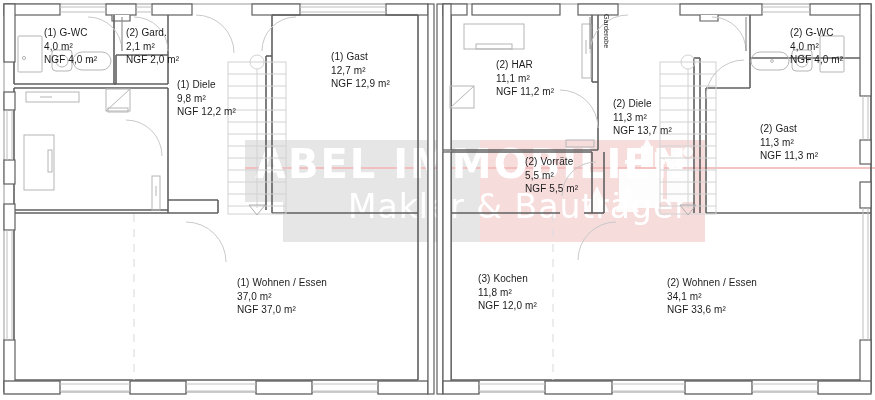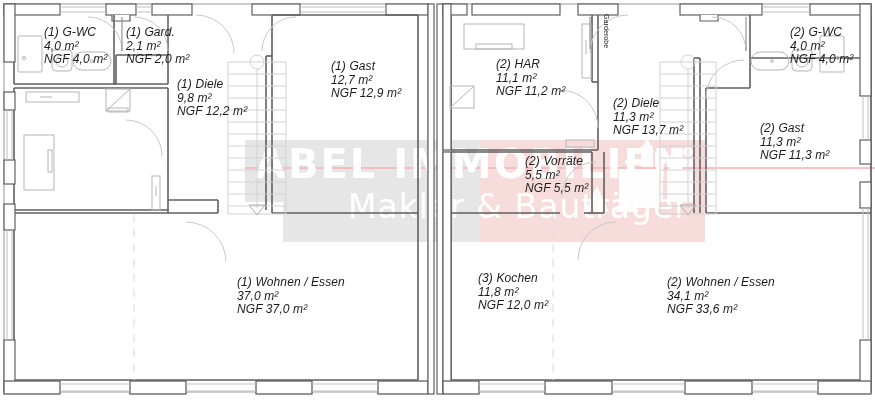--- a/index.html
+++ b/index.html
@@ -40,26 +40,25 @@
   #wm-line2{
     left:333px;top:190px;
     font-size:33px;
     font-weight:normal;
     letter-spacing:1px;
   }
   
   .room{
     position:absolute;
     color:#1b1b1b;
-    font-size:12px;
+    font-size:10px;
     font-family:"Liberation Sans",sans-serif;
     line-height:13.5px;
     white-space:nowrap;
     letter-spacing:.1px;
-    font-style:italic;
   }
   .room .ln{display:block;}
   .vlabel{
     position:absolute;
     color:#1b1b1b;
     font-size:7.2px;
     white-space:nowrap;
     transform-origin:0 0;
     transform:rotate(90deg);
   }
@@ -407,30 +406,30 @@
       <line x1="746" y1="17" x2="746" y2="51"></line>
     </g>
   </svg>
 
   <div class="room" id="u1r0" style="left:44px;top:26px;">
     <span class="ln">(1) G-WC</span>
     <span class="ln">4,0 m²</span>
     <span class="ln">NGF 4,0 m²</span>
   </div>
   <div class="room" style="left:126px;top:26px;">
-    <span class="ln">(1) Gard.</span>
+    <span class="ln">(2) Gard.</span>
     <span class="ln">2,1 m²</span>
     <span class="ln">NGF 2,0 m²</span>
   </div>
   <div class="room" style="left:177px;top:78px;">
     <span class="ln">(1) Diele</span>
     <span class="ln">9,8 m²</span>
     <span class="ln">NGF 12,2 m²</span>
   </div>
-  <div class="room" style="left:331px;top:60px;">
+  <div class="room" style="left:331px;top:50px;">
     <span class="ln">(1) Gast</span>
     <span class="ln">12,7 m²</span>
     <span class="ln">NGF 12,9 m²</span>
   </div>
   <div class="room" style="left:237px;top:276px;">
     <span class="ln">(1) Wohnen / Essen</span>
     <span class="ln">37,0 m²</span>
     <span class="ln">NGF 37,0 m²</span>
   </div>
 

